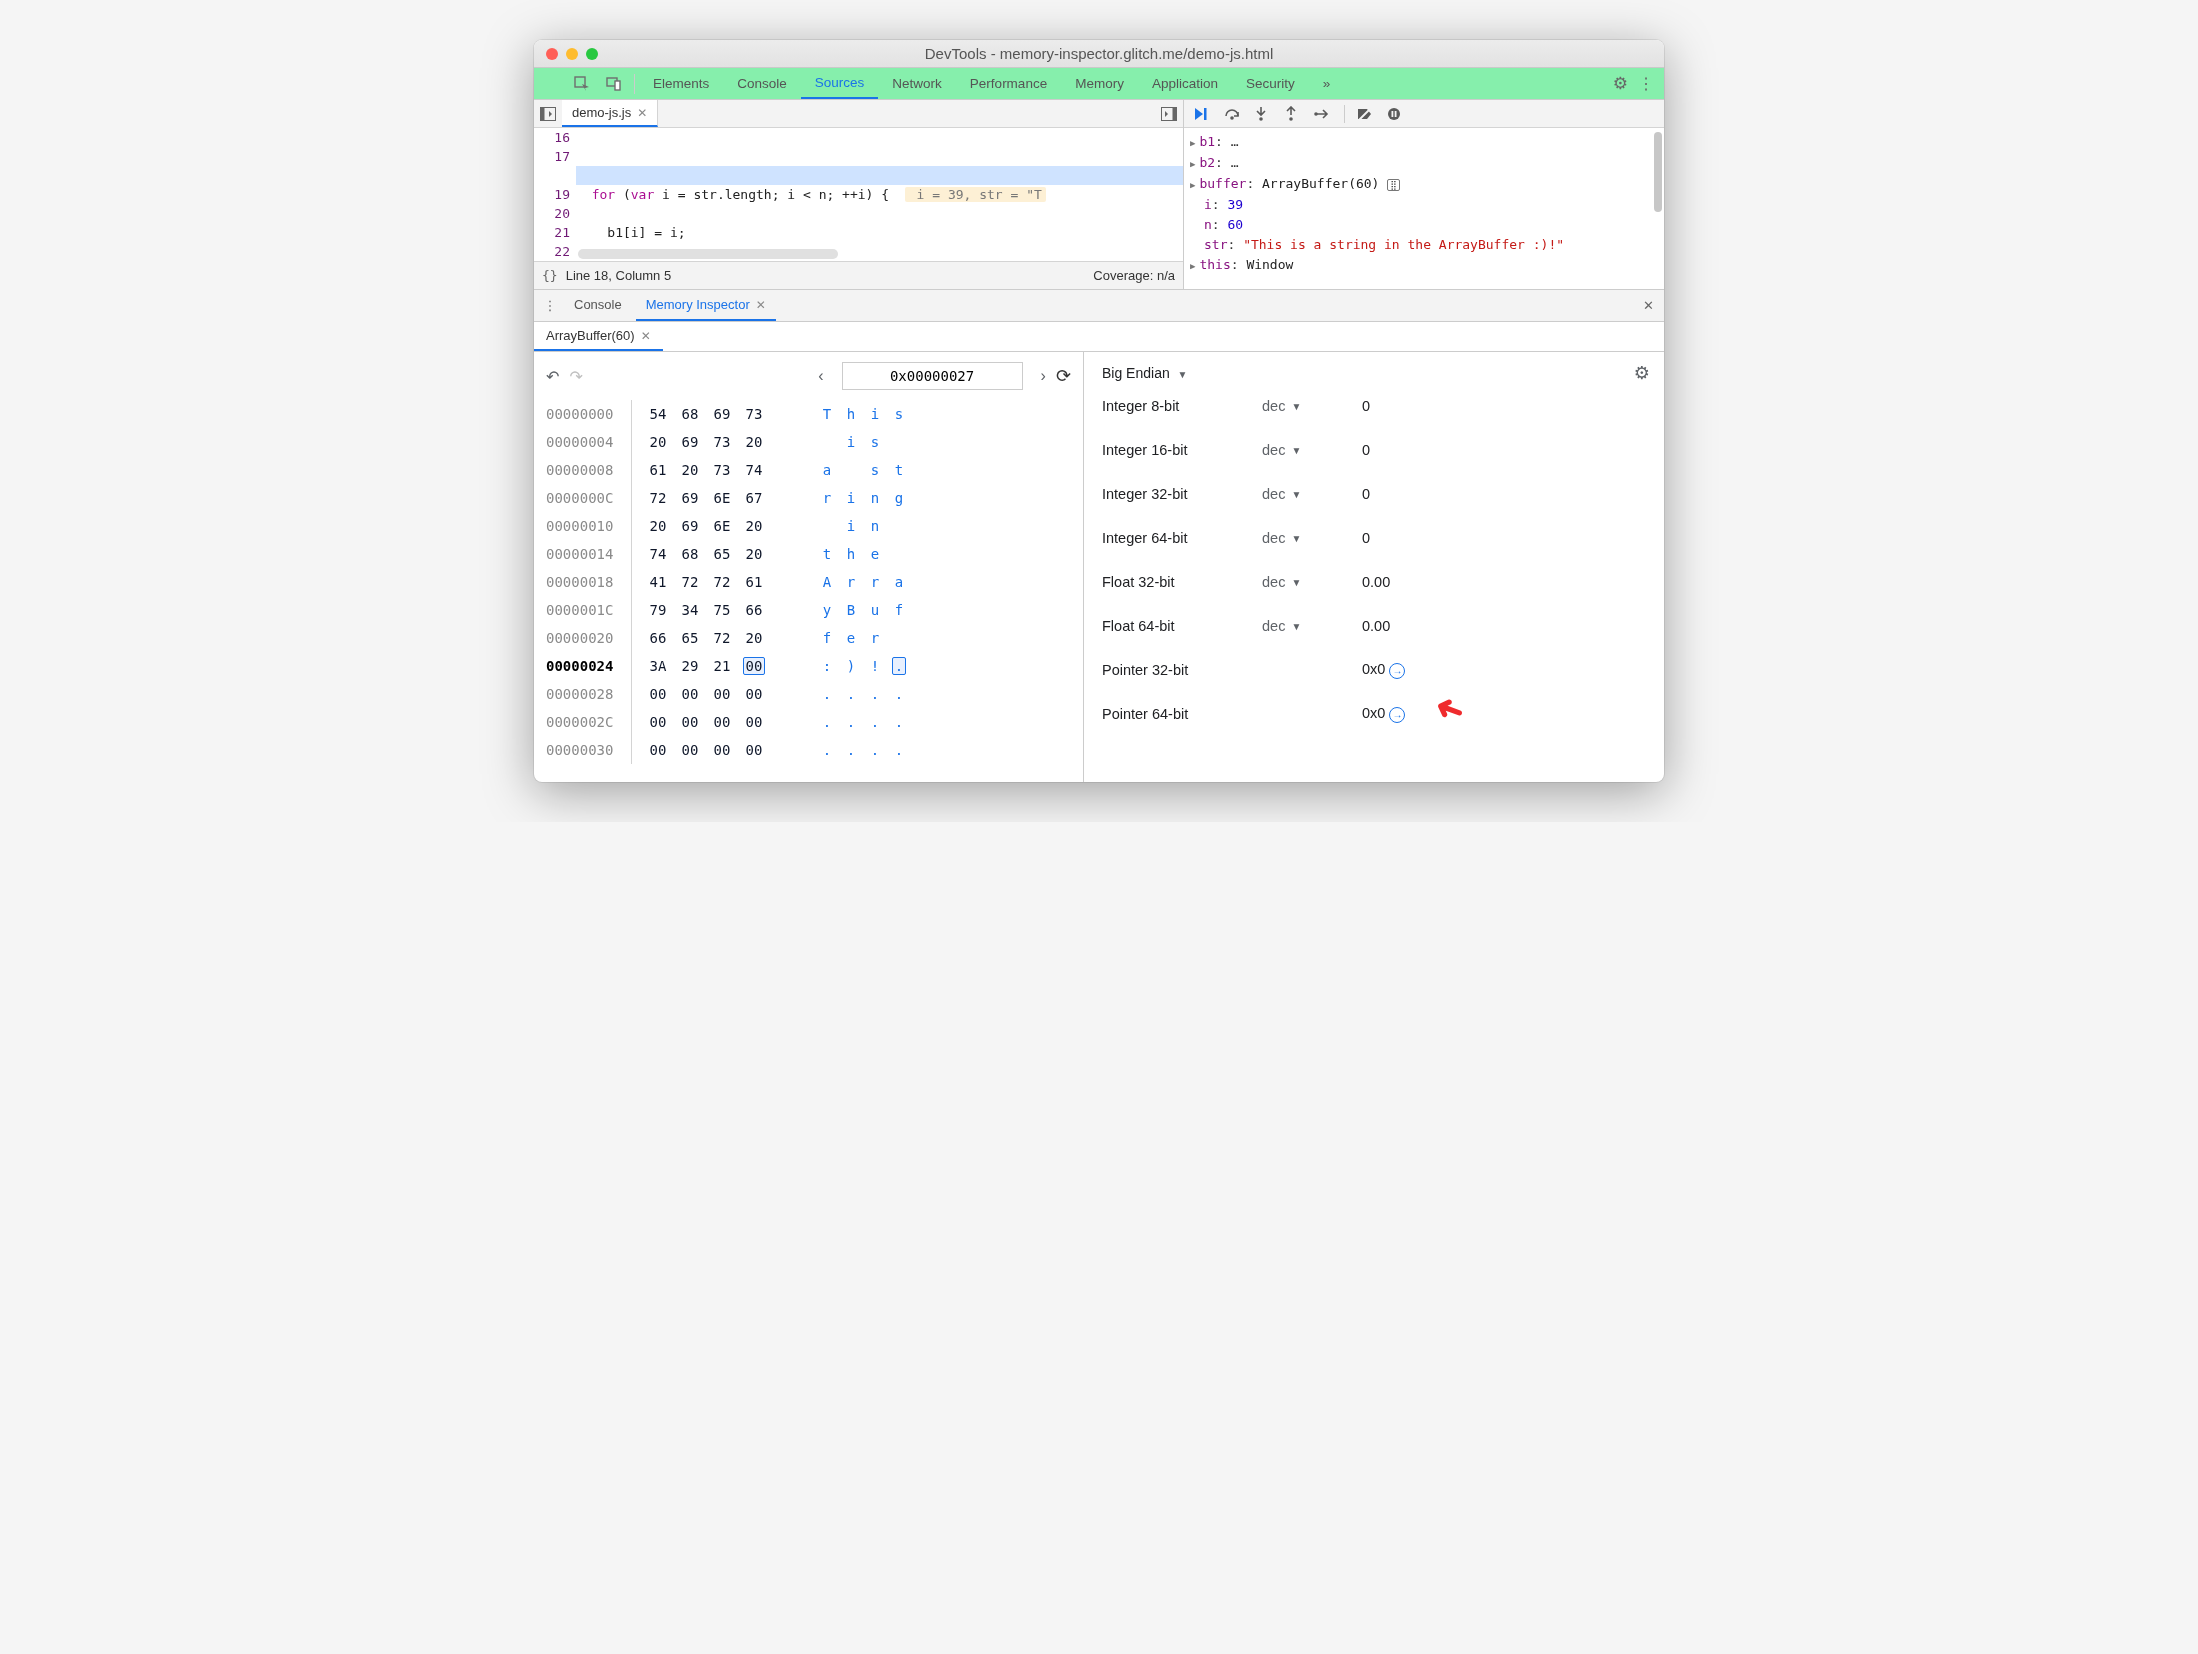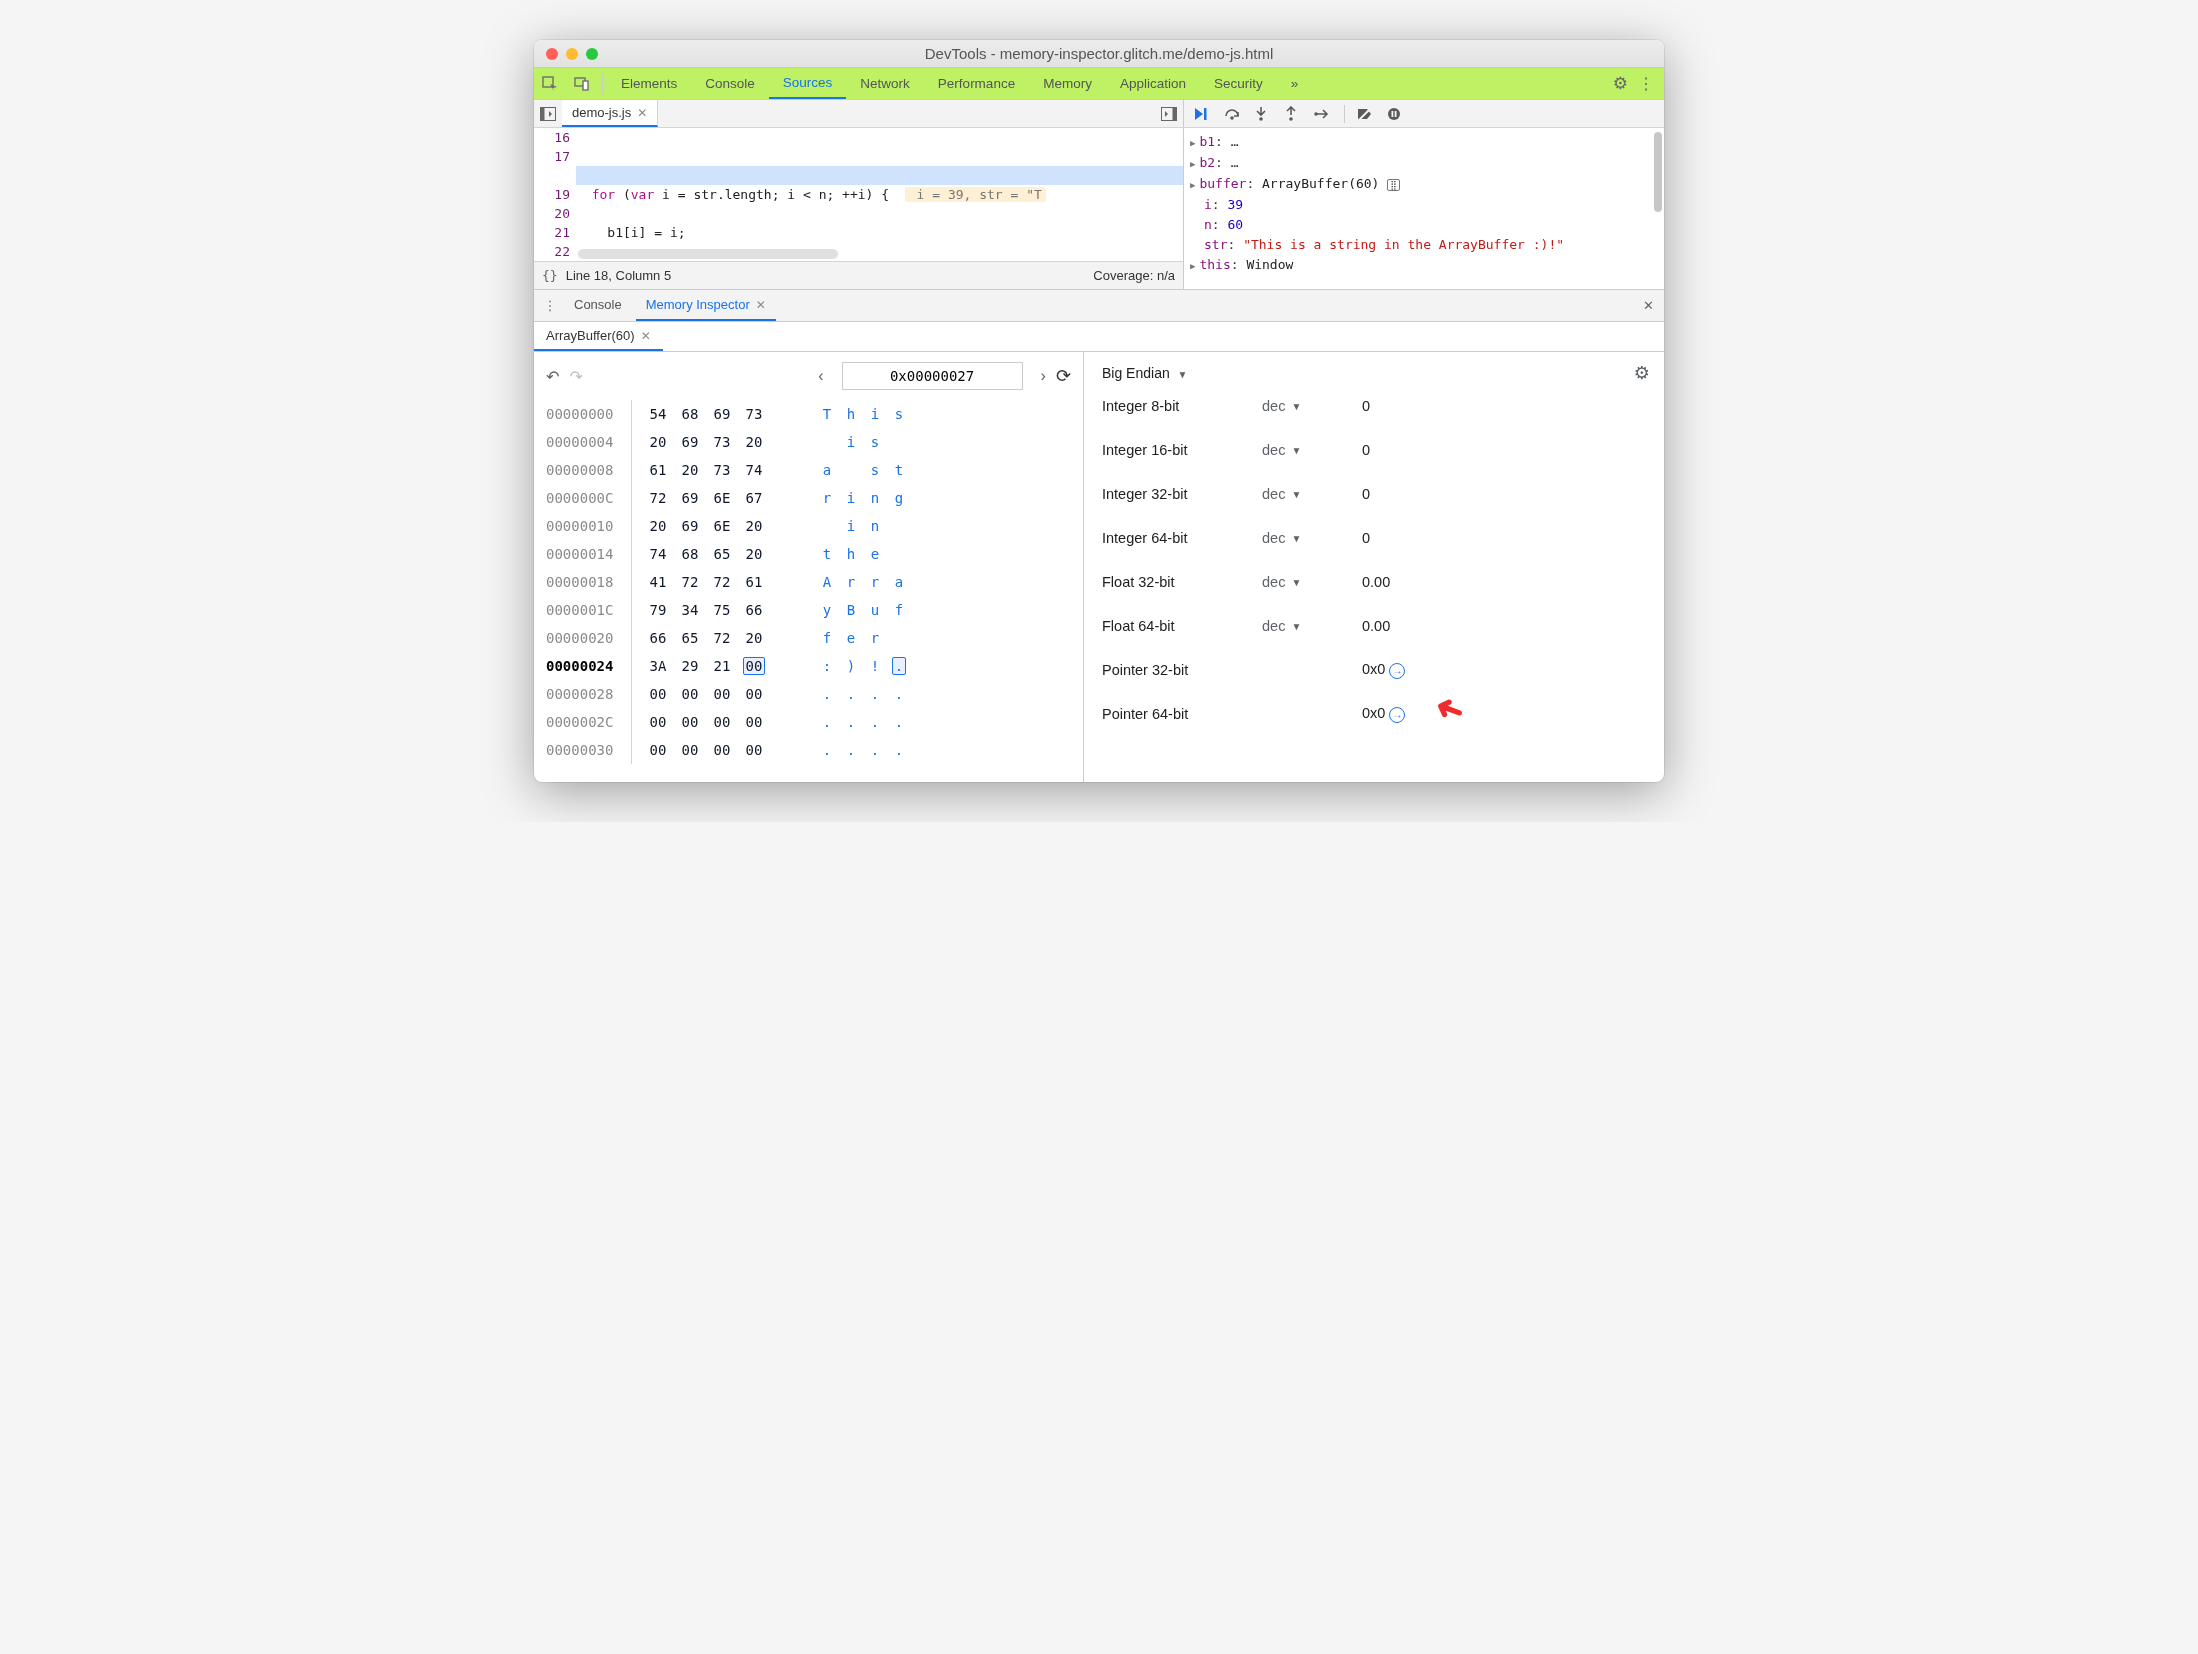--- a/index.html
+++ b/index.html
@@ -24,21 +24,22 @@
     border-bottom: 1px solid #c9c9c9;
     display: flex; align-items: center;
     position: relative;
   }
   .traffic { display:flex; gap:8px; position:absolute; left:12px; }
   .tl { width:12px; height:12px; border-radius:50%; }
   .tl.red{background:#ff5f57;} .tl.yellow{background:#febc2e;} .tl.green{background:#28c840;}
   .title { flex:1; text-align:center; font-size:15px; color:#555; }
   .toolbar {
     height: 32px; display:flex; align-items:center; border-bottom:1px solid #ccc;
-    background:#bef264;
+    background:#86efac;
+    padding-left:32px;
   }
   .toolbar .tbicon { width:32px; display:flex; align-items:center; justify-content:center; color:#6e6e6e; }
   .tabs { display:flex; align-items:stretch; height:100%; }
   .tab { padding:0 14px; display:flex; align-items:center; color:#555; cursor:pointer; font-size:13.5px; }
   .tab.active { color:#1a73e8; border-bottom:2px solid #1a73e8; font-weight:500; }
   .right-icons { margin-left:auto; display:flex; align-items:center; gap:10px; padding-right:10px; color:#666; }
   .panes { display:flex; height:190px; border-bottom:1px solid #ccc; }
   .left-pane { flex:1; border-right:1px solid #ccc; display:flex; flex-direction:column; min-width:0; }
   .right-pane { width:480px; display:flex; flex-direction:column; background:#fff; }
   .file-tabbar { height:28px; display:flex; align-items:center; border-bottom:1px solid #d4d4d4; background:#f3f3f3; }

